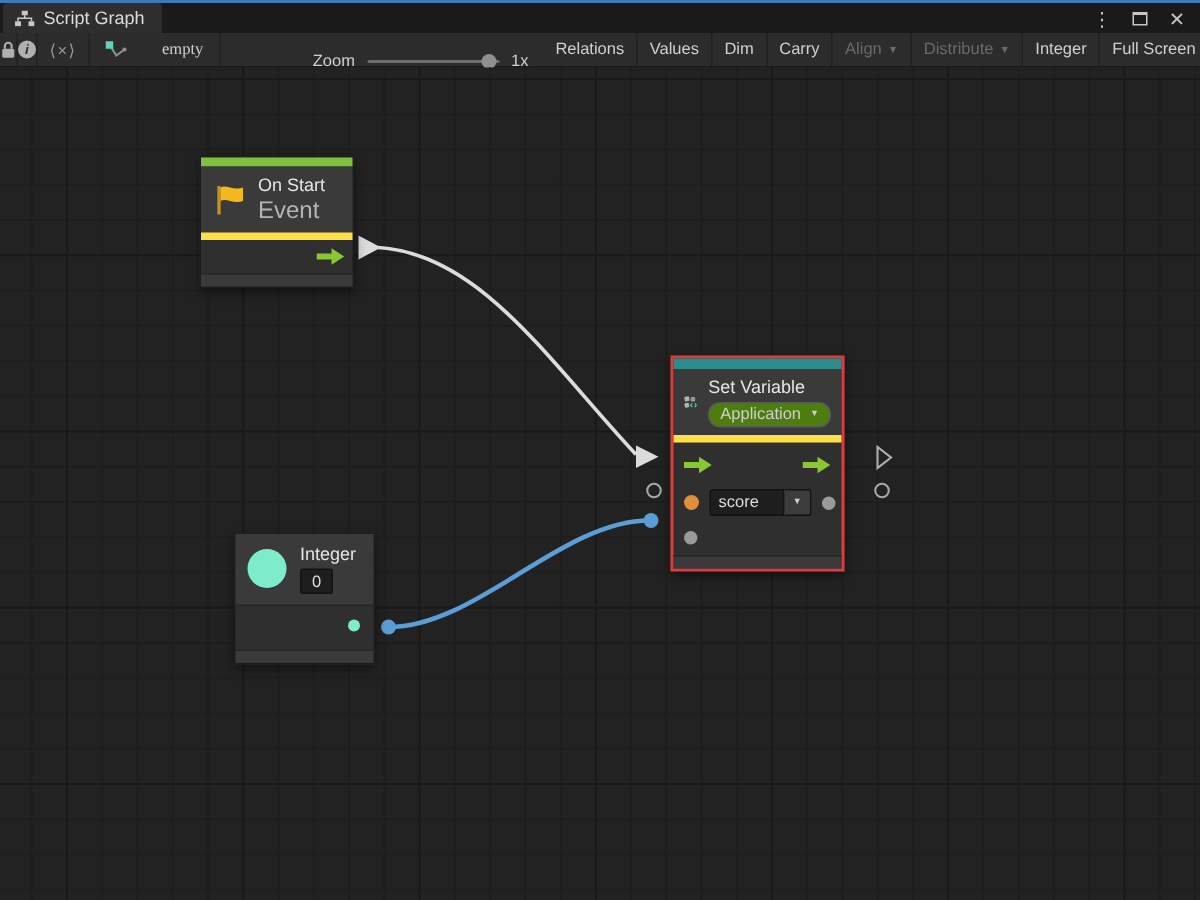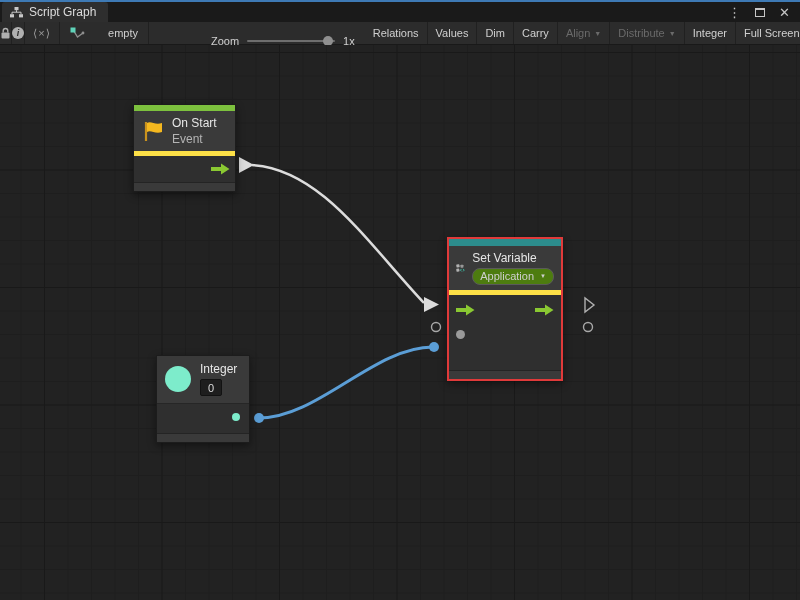--- a/index.html
+++ b/index.html
@@ -15,21 +15,21 @@
   .win-controls { margin-left:auto; display:flex; align-items:center; gap:14px; padding:0 10px 3px 0; }
   .win-controls .glyph { color:#c6c6c6; font-size:13px; line-height:1; cursor:default; }
   .maximize-box { width:10px; height:9px; border:1px solid #c6c6c6; border-top-width:2px; display:inline-block; }
 
   
   .toolbar { height:23px; background:var(--toolbar_bg,#2c2c2c); display:flex; align-items:stretch; border-bottom:1px solid #191919; flex:none; }
   .tseg { display:flex; align-items:center; justify-content:center; padding:0 8px; border-right:1px solid #202020; color:#d0d0d0; white-space:nowrap; }
   .tseg.disabled { color:#6a6a6a; }
   .icon-btn { width:26px; padding:0; }
   .code-toggle { width:62px; color:#9a9a9a; letter-spacing:1px; font-size:11px; }
-  .status-seg { padding:0 10px; gap:23px; }
+  .status-seg { padding:0 10px; gap:23px;font-family:Liberation Serif, serif; }
   .zoom-seg { border-right:1px solid #202020; padding:0 10px; gap:8px; flex:1 1 auto; justify-content:flex-start; }
   .zoom-track { position:relative; width:88px; height:2px; background:#6e6e6e; border-radius:1px; }
   .zoom-handle { position:absolute; top:-4px; right:2px; width:10px; height:10px; border-radius:50%; background:#8f8f8f; }
   .right-group { display:flex; align-items:stretch; margin-left:auto; }
   .dd-arrow { font-size:7px; margin-left:4px; color:inherit; }
   .info-circle { width:12px; height:12px; border-radius:50%; background:#b0b0b0; color:#2b2b2b; font-weight:bold; font-size:9px; display:flex; align-items:center; justify-content:center; font-style:italic; }
 
   
   .canvas { position:relative; flex:1; background-color:var(--canvas_bg,#222);
     background-image:
@@ -40,21 +40,21 @@
     background-size:117.5px 117.5px, 117.5px 117.5px, 23.5px 23.5px, 23.5px 23.5px;
     background-position:0 7px, 44px 0, 0 7px, 20.5px 0;
   }
   .wires { position:absolute; inset:0; width:800px; height:555px; }
 
   
   .node { position:absolute; background:var(--node_body,#2f2f2f); border:1px solid #1c1c1c; box-shadow:0 3px 8px rgba(0,0,0,.45); display:flex; flex-direction:column; }
   .colorbar { height:6px; flex:none; }
   .node-header { background:var(--node_header,#3a3a3a); display:flex; align-items:center; gap:8px; padding:6px 8px; border-bottom:5px solid #fde047; }
   .node-title { font-size:12px; color:#e6e6e6; }
-  .node-sub { font-size:12px; color:#b4b4b4; margin-top:2px; }
+  .node-sub { font-size:16px; color:#b4b4b4; margin-top:2px; }
   .node-footer { margin-top:auto; height:9px; background:var(--node_header,#3a3a3a); border-top:1px solid #242424; flex:none; }
 
   
   #node-on-start { left:133px; top:59px; width:103px; height:88px; }
   #node-on-start .node-header { padding:5px 8px; }
   #node-on-start .body-row { display:flex; align-items:center; justify-content:flex-end; height:33px; padding:0 5px; }
 
   
   #node-integer { left:156px; top:310px; width:94px; height:88px; }
   #node-integer .node-header { padding:6px 8px 7px 8px; gap:9px; border-bottom:1px solid #262626; }
@@ -233,20 +233,30 @@
         </div>
       </div>
       <div class="sv-row flow">
         <svg class="green-arrow" width="19" height="12" viewBox="0 0 19 12">
           <path d="M0 4 H10 V0.5 L18.5 6 L10 11.5 V8 H0 Z" fill="#8ac832"></path>
         </svg>
         <svg class="green-arrow" width="19" height="12" viewBox="0 0 19 12">
           <path d="M0 4 H10 V0.5 L18.5 6 L10 11.5 V8 H0 Z" fill="#8ac832"></path>
         </svg>
       </div>
+      <div class="sv-row vars">
+        <span class="dot orange"></span>
+        <span class="name-field">
+          <span class="name-input">score</span>
+          <span class="name-dd-btn">
+            <span>▼</span>
+          </span>
+        </span>
+        <span class="dot gray"></span>
+      </div>
       <div class="sv-row val">
         <span class="dot gray"></span>
       </div>
       <div class="node-footer"></div>
     </div>
 
   </div>
 </div>
 
 </body></html>

